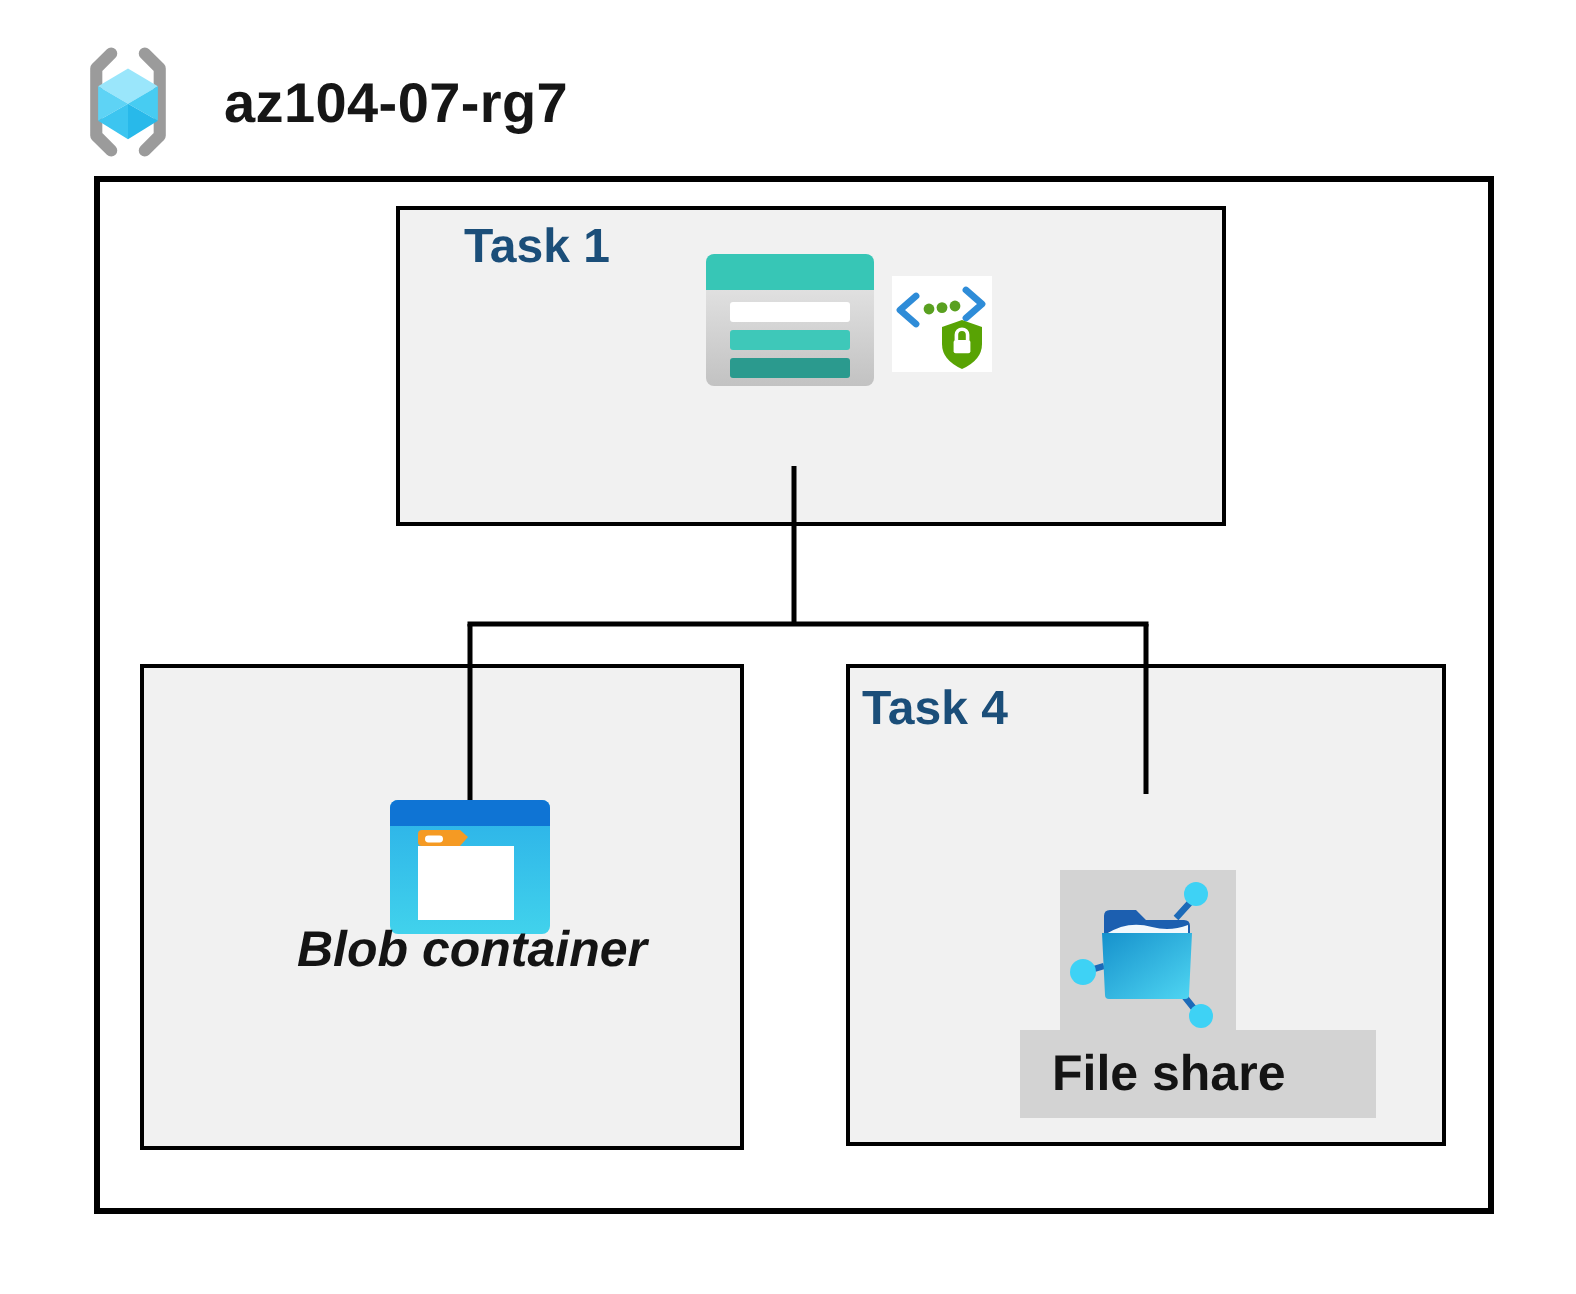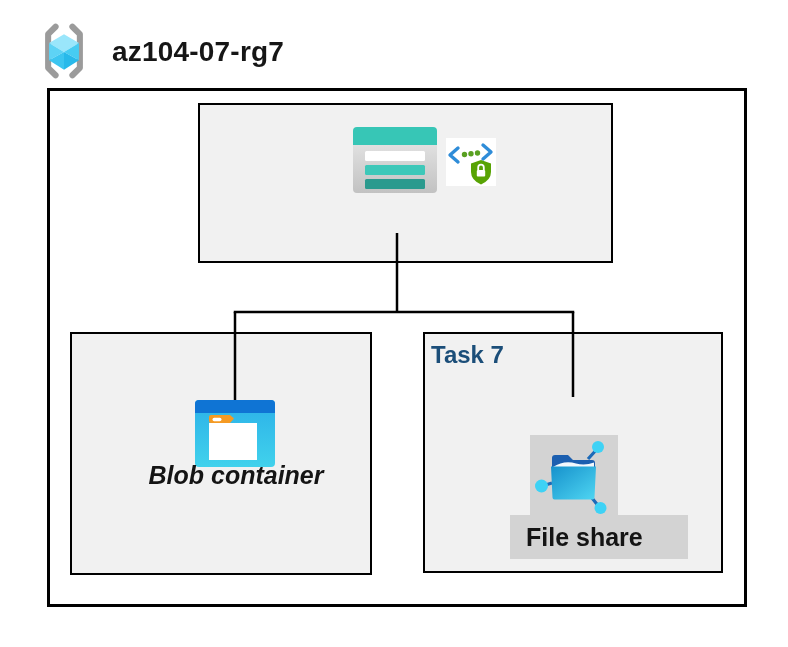--- a/index.html
+++ b/index.html
@@ -57,20 +57,21 @@
     <polygon points="30,32 30,51 14,41" fill="#3cc5f0"></polygon>
     <polygon points="46,22.5 30,32 46,41" fill="#47ccf2"></polygon>
     <polygon points="30,32 30,51 46,41" fill="#28b9ea"></polygon>
   </svg>
 
   <div class="abs rg-title">az104-07-rg7</div>
 
   <div class="abs boundary"></div>
 
   <div class="abs task-box task1"></div>
+  <div class="abs task-title" style="left:232px;top:110px;">Task 1</div>
 
   <svg class="abs" style="left:353px;top:127px;" width="84" height="66" viewBox="0 0 84 66">
     <defs>
       <linearGradient id="sgBody" x1="0" y1="0" x2="0" y2="1">
         <stop offset="0" stop-color="#ebebeb"></stop>
           <stop offset="1" stop-color="#c2c2c2"></stop>
       </linearGradient>
     </defs>
     <rect x="0" y="0" width="84" height="66" rx="4" fill="url(#sgBody)"></rect>
     <path d="M4 0 h76 a4 4 0 0 1 4 4 v14 H0 V4 a4 4 0 0 1 4 -4 Z" fill="#37c6b6"></path>
@@ -104,21 +105,21 @@
     <rect width="80" height="67" rx="4" fill="url(#blobBody)"></rect>
     <path d="M4 0 h72 a4 4 0 0 1 4 4 v9 H0 V4 a4 4 0 0 1 4 -4 Z" fill="#0f74d4"></path>
     <path d="M16 15 h19 l4 3.5 -4 4.5 h-19 a2 2 0 0 1 -2 -2 v-4 a2 2 0 0 1 2 -2 Z" fill="#f59a23"></path>
     <rect x="17.5" y="17.8" width="9" height="3.4" rx="1.7" fill="#ffffff"></rect>
     <rect x="14" y="23" width="48" height="37" fill="#ffffff"></rect>
   </svg>
 
   <div class="abs res-label center" style="left:86px;top:461px;width:300px;font-style:italic;">Blob container</div>
 
   <div class="abs task-box task3"></div>
-  <div class="abs task-title" style="left:431px;top:341px;">Task 7</div>
+  <div class="abs task-title" style="left:431px;top:341px;">Task 4</div>
 
   <div class="abs gray-bg" style="left:530px;top:388px;width:88px;height:80px;">
     <svg width="88" height="80" viewBox="0 0 88 80">
       <defs>
         <linearGradient id="fsBody" x1="0" y1="0" x2="1" y2="1">
           <stop offset="0" stop-color="#1691cc"></stop>
             <stop offset="1" stop-color="#4fd6f2"></stop>
         </linearGradient>
       </defs>
       <path d="M58 24 L68 13 M22 48 L12 51 M58 58 L70 73" stroke="#1c6ab8" stroke-width="3.2" fill="none"></path>

